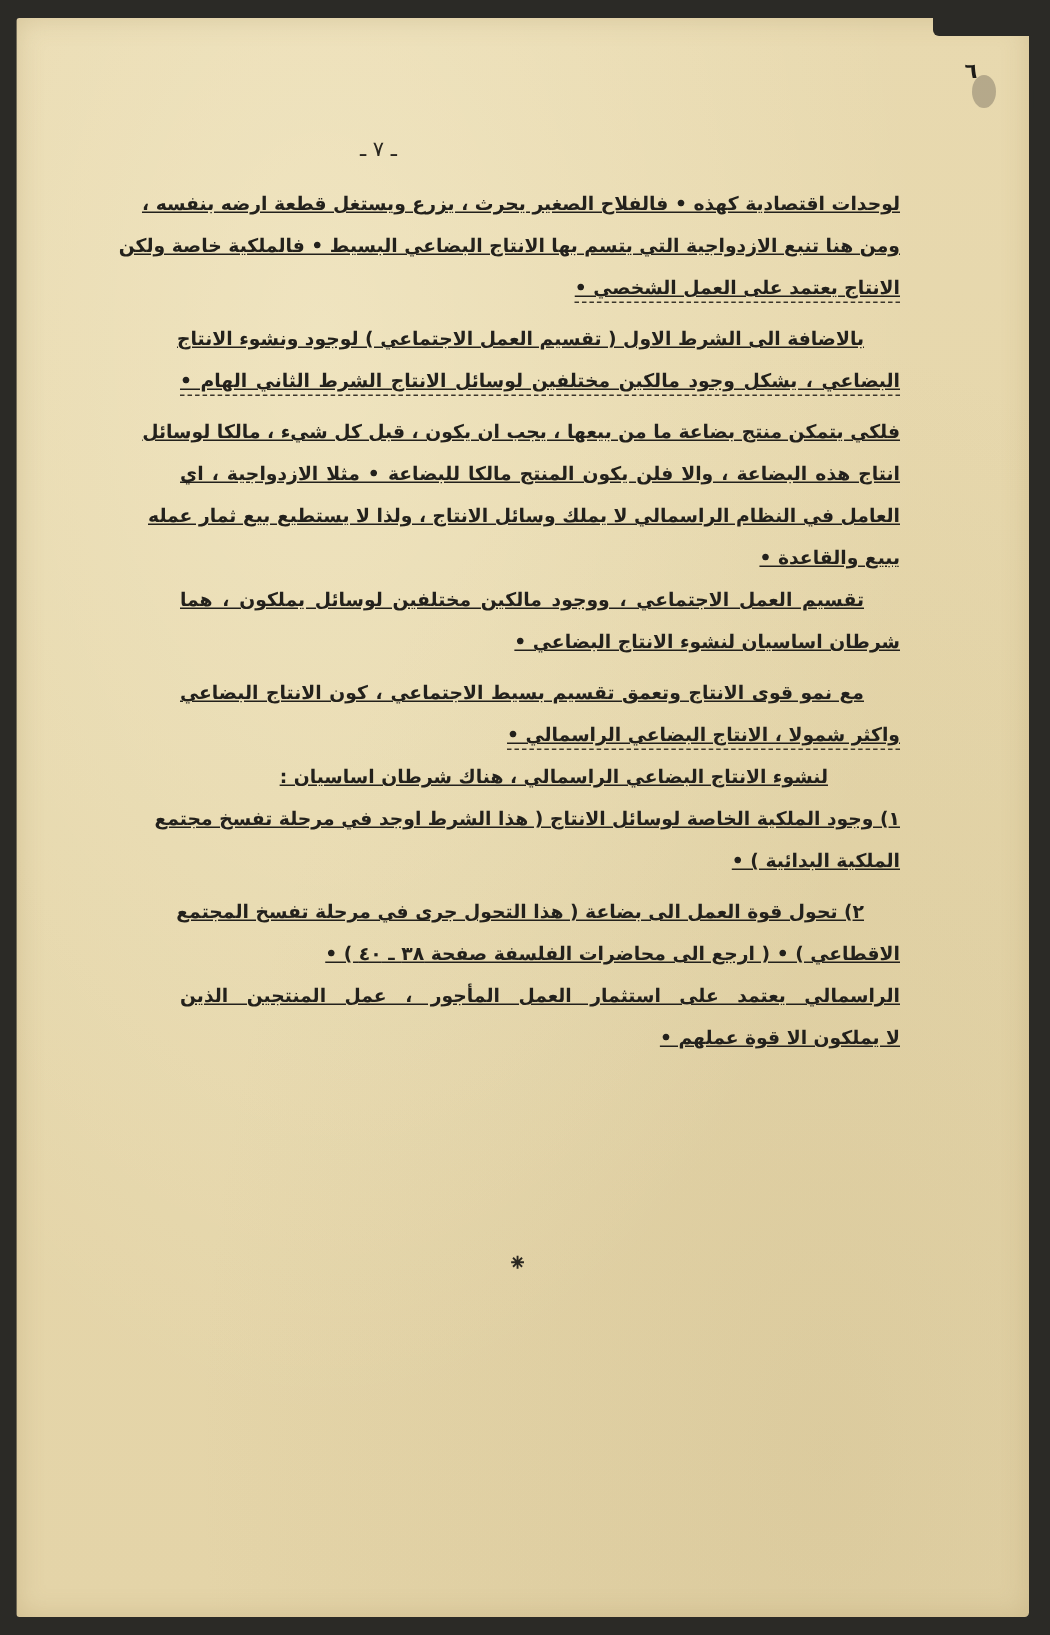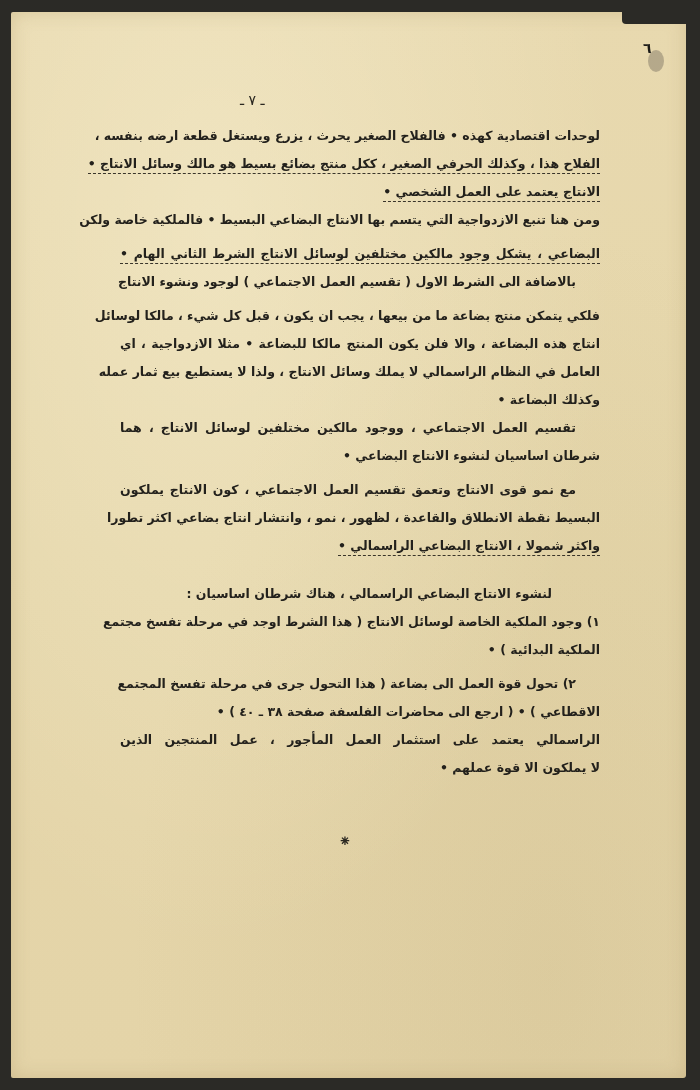--- a/index.html
+++ b/index.html
@@ -86,30 +86,30 @@
       line-height: 28px;
       color: #23211c;
       font-weight: bold;
     }
     .line {
       display: block;
       white-space: nowrap;
       height: 28px;
       text-align: justify;
       text-align-last: justify;
+      text-decoration: underline;
     }
     .line.short {
       text-align-last: right;
     }
     .line.indent {
       padding-right: 24px;
     }
     .line.indent2 {
       padding-right: 48px;
-      margin-top: 20px;
     }
     .u {
       border-bottom: 1.5px dashed #3a352a;
       padding-bottom: 2px;
     }
     .gap {
       display: block;
       height: 6px;
     }
     .star {
@@ -131,40 +131,38 @@
   <div class="notch-top"></div>
   <div class="edge-right"></div>
   <div class="smudge"></div>
   <div class="mark" style="left:643px; top:40px;">٦</div>
 
   <div class="page-number">ـ ٧ ـ</div>
 
   <div class="text-block">
 
     <span class="line">لوحدات اقتصادية كهذه • فالفلاح الصغير يحرث ، يزرع ويستغل قطعة ارضه بنفسه ،</span>
-    <span class="line"><span class="u">الفلاح هذا ، وكذلك الحرفي الصغير ، ككل منتج بضائع بسيط هو مالك وسائل الانتاج •</span></span>
+    <span class="line">ومن هنا تنبع الازدواجية التي يتسم بها الانتاج البضاعي البسيط • فالملكية خاصة ولكن</span>
     <span class="line short"><span class="u">الانتاج يعتمد على العمل الشخصي •</span></span>
-    <span class="line">ومن هنا تنبع الازدواجية التي يتسم بها الانتاج البضاعي البسيط • فالملكية خاصة ولكن</span>
     <span class="gap"></span>
 
+    <span class="line indent">بالاضافة الى الشرط الاول ( تقسيم العمل الاجتماعي ) لوجود ونشوء الانتاج</span>
     <span class="line"><span class="u">البضاعي ، يشكل وجود مالكين مختلفين لوسائل الانتاج الشرط الثاني الهام •</span></span>
-    <span class="line indent">بالاضافة الى الشرط الاول ( تقسيم العمل الاجتماعي ) لوجود ونشوء الانتاج</span>
     <span class="gap"></span>
 
     <span class="line">فلكي يتمكن منتج بضاعة ما من بيعها ، يجب ان يكون ، قبل كل شيء ، مالكا لوسائل</span>
     <span class="line">انتاج هذه البضاعة ، والا فلن يكون المنتج مالكا للبضاعة • مثلا الازدواجية ، اي</span>
     <span class="line">العامل في النظام الراسمالي لا يملك وسائل الانتاج ، ولذا لا يستطيع بيع ثمار عمله</span>
-    <span class="line short">وكذلك البضاعة •</span>
+    <span class="line short">يبيع والقاعدة •</span>
 
-    <span class="line indent">تقسيم العمل الاجتماعي ، ووجود مالكين مختلفين لوسائل الانتاج ، هما</span>
+    <span class="line indent">تقسيم العمل الاجتماعي ، ووجود مالكين مختلفين لوسائل يملكون ، هما</span>
     <span class="line short">شرطان اساسيان لنشوء الانتاج البضاعي •</span>
     <span class="gap"></span>
 
-    <span class="line indent">مع نمو قوى الانتاج وتعمق تقسيم العمل الاجتماعي ، كون الانتاج يملكون</span>
-    <span class="line">البسيط نقطة الانطلاق والقاعدة ، لظهور ، نمو ، وانتشار انتاج بضاعي اكثر تطورا</span>
+    <span class="line indent">مع نمو قوى الانتاج وتعمق تقسيم بسيط الاجتماعي ، كون الانتاج البضاعي</span>
     <span class="line short"><span class="u">واكثر شمولا ، الانتاج البضاعي الراسمالي •</span></span>
 
     <span class="line short indent2">لنشوء الانتاج البضاعي الراسمالي ، هناك شرطان اساسيان :</span>
 
     <span class="line">١) وجود الملكية الخاصة لوسائل الانتاج ( هذا الشرط اوجد في مرحلة تفسخ مجتمع</span>
     <span class="line short">الملكية البدائية ) •</span>
     <span class="gap"></span>
 
     <span class="line indent">٢) تحول قوة العمل الى بضاعة ( هذا التحول جرى في مرحلة تفسخ المجتمع</span>
     <span class="line short">الاقطاعي ) • ( ارجع الى محاضرات الفلسفة صفحة ٣٨ ـ ٤٠ ) •</span>

